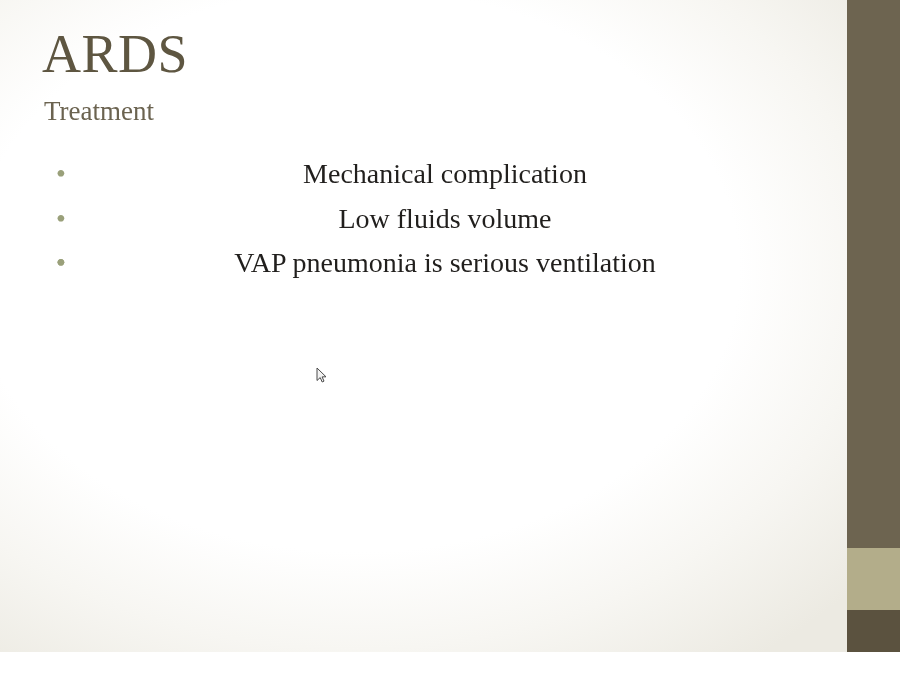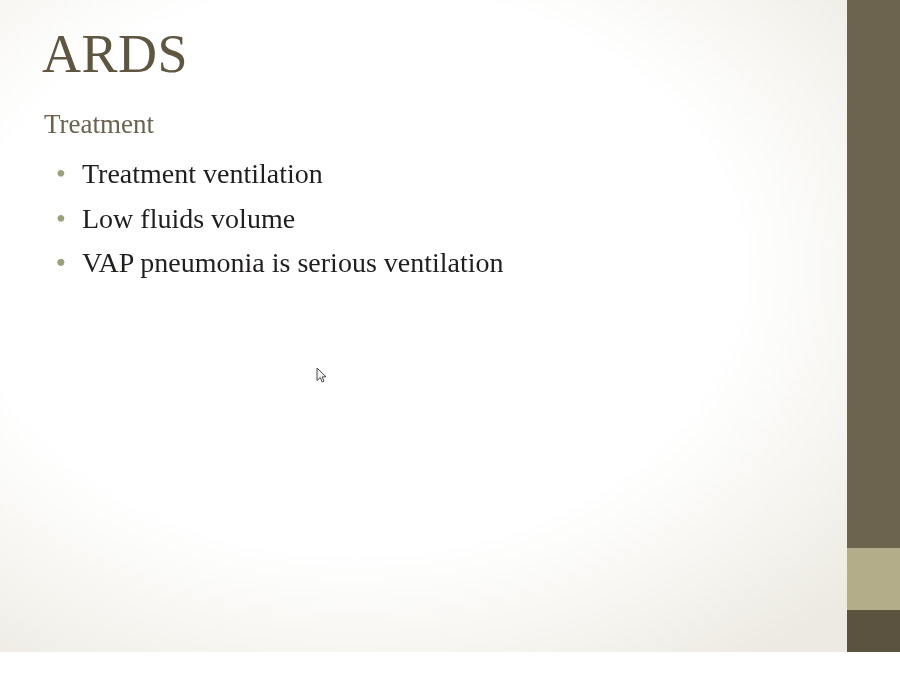--- a/index.html
+++ b/index.html
@@ -13,20 +13,21 @@
     background: #ffffff;
     font-family: "Liberation Serif", serif;
   }
 
   .slide {
     position: relative;
     width: 900px;
     height: 652px;
     background: #ffffff;
     overflow: hidden;
+    text-align: center;
   }
 
   
   .slide-bg {
     position: absolute;
     left: 0; top: 0;
     width: 847px;
     height: 675px;
     background: radial-gradient(ellipse 78% 72% at 42% 40%, #ffffff 0%, #ffffff 58%, #f7f6f2 78%, #eceae2 100%);
   }
@@ -73,21 +74,20 @@
     color: #5e5641;
     letter-spacing: 0.5px;
   }
 
   .subtitle {
     position: absolute;
     left: 44px;
     top: 96px;
     font-size: 27px;
     color: #6b6350;
-    margin-top: 13px;
   }
 
   .bullets {
     position: absolute;
     left: 48px;
     top: 152px;
     width: 760px;
     margin: 0;
     padding: 0;
     list-style: none;
@@ -127,21 +127,21 @@
   <div class="right-band-accent"></div>
   <div class="right-band-dark"></div>
 
   <div class="content">
     <div class="title">ARDS</div>
     <div class="subtitle">Treatment</div>
 
     <ul class="bullets">
       <li class="bullet">
         <span class="dot">•</span>
-        <span>Treatment ventilation</span>
+        <span>Mechanical complication</span>
       </li>
       <li class="bullet">
         <span class="dot">•</span>
         <span>Low fluids volume</span>
       </li>
       <li class="bullet">
         <span class="dot">•</span>
       </li>
       <li class="bullet">
         <span class="dot">•</span>

